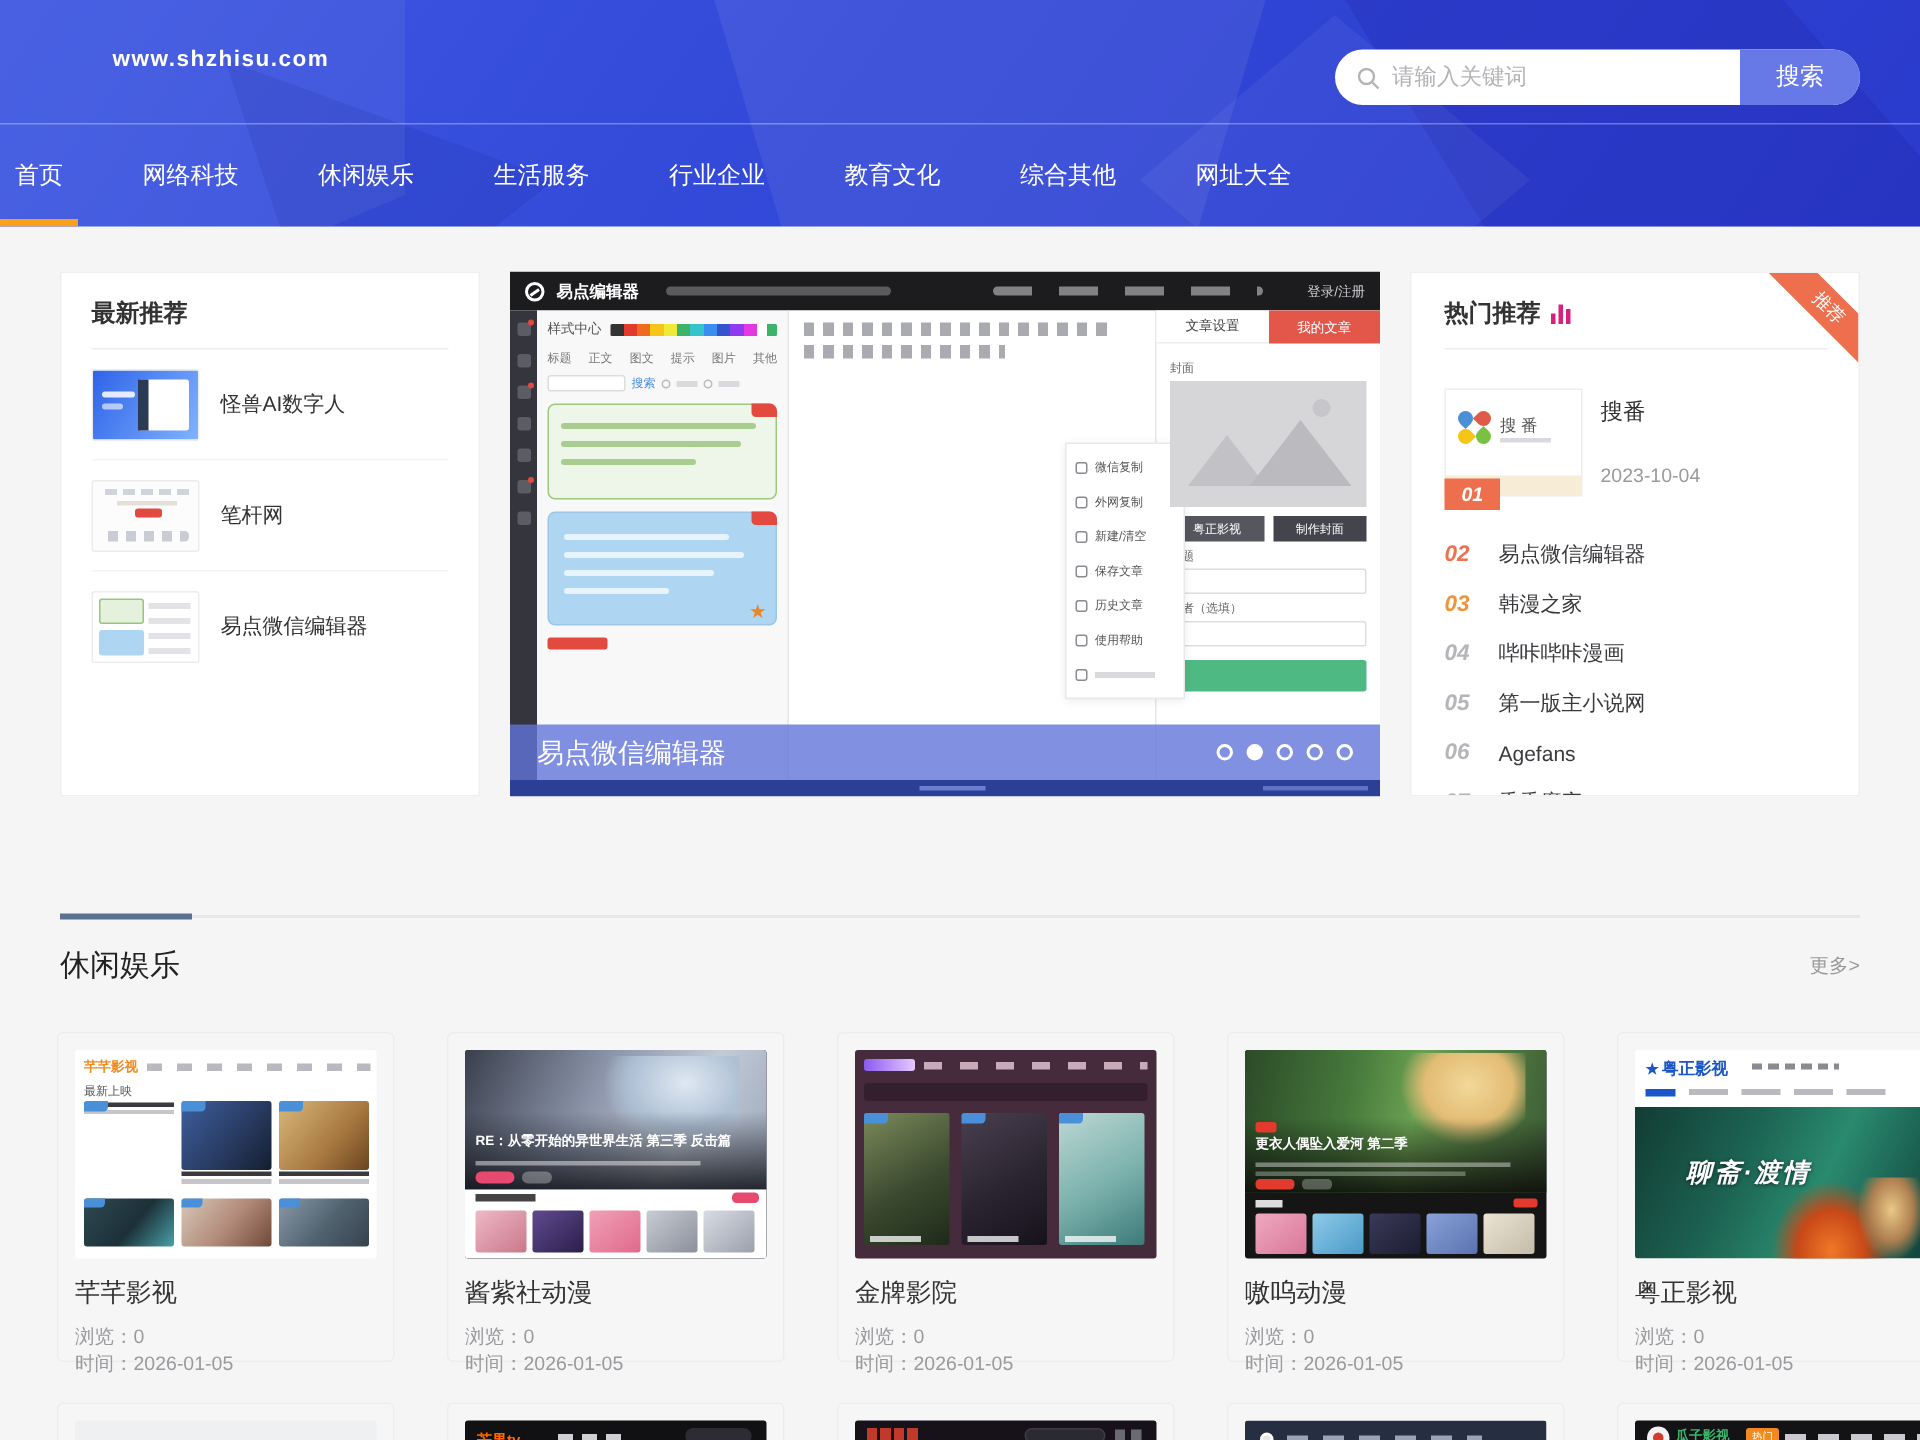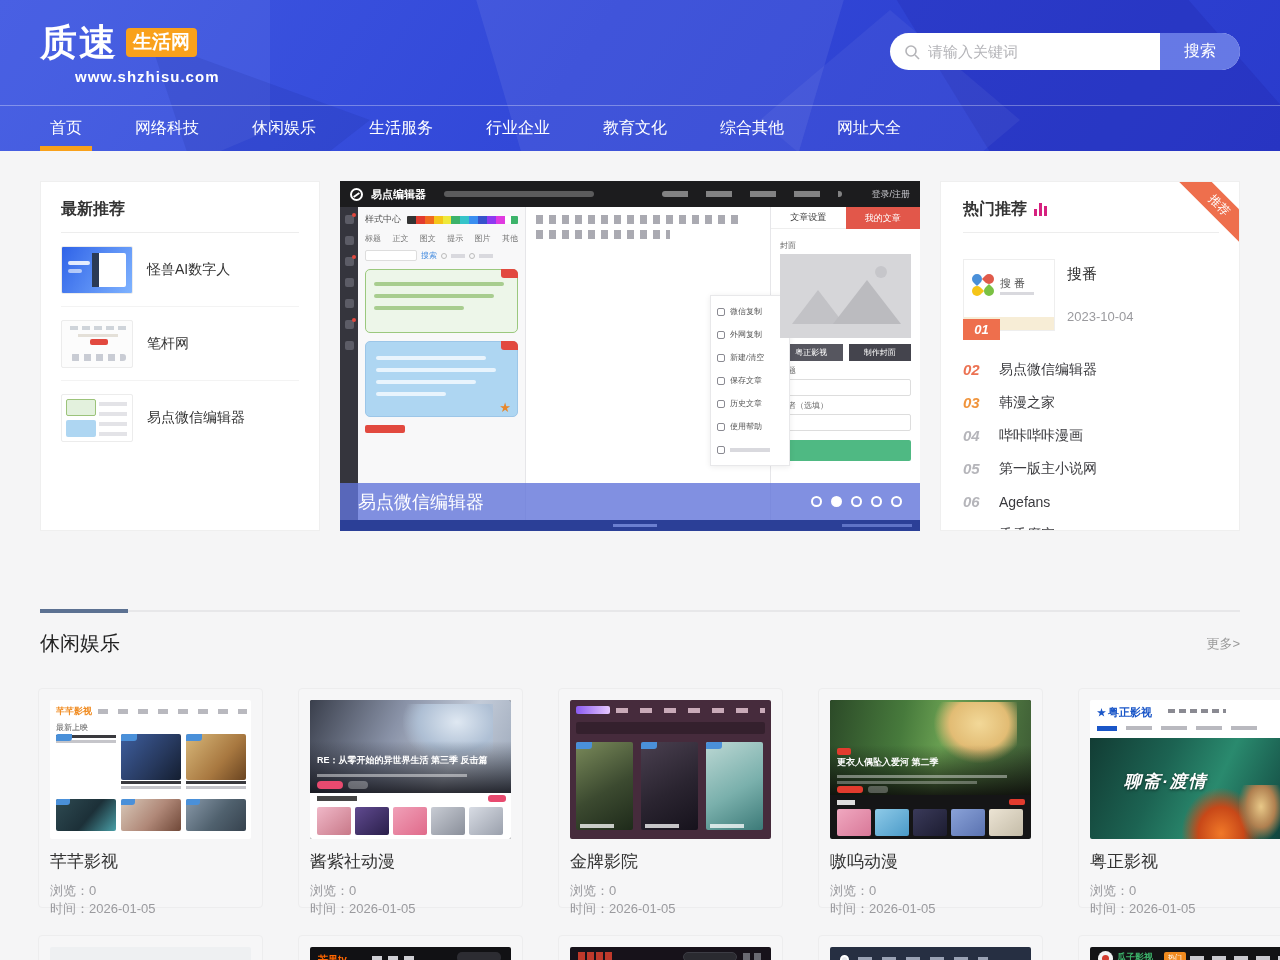--- a/index.html
+++ b/index.html
@@ -34,22 +34,22 @@
                  background:#fff; border-radius:19px; display:flex; align-items:center; overflow:hidden; }
   .search-icon { margin-left:14px; width:16px; height:16px; flex:0 0 16px; }
   .search-icon svg { display:block; }
   .search-input { flex:1; border:none; outline:none; height:100%; padding:0 10px 0 8px;
                   font-size:15px; color:#333; background:transparent; font-family:inherit; }
   .search-input::placeholder { color:#b4b4b8; }
   .search-btn { width:80px; height:37px; border:none; cursor:pointer; color:#fff; font-size:16px;
                 background:rgba(120,140,235,.92); font-family:inherit;
                 background:linear-gradient(0deg,rgba(255,255,255,.22),rgba(255,255,255,.22)),#3b53de; }
 
-  .nav { position:absolute; left:0; bottom:0; width:1280px; height:46px;
-         border-top:1px solid rgba(255,255,255,.32); display:flex; align-items:stretch; padding-left:40px; }
+  .nav { position:absolute; left:0; bottom:0; width:1280px; height:69px;
+         border-top:1px solid rgba(255,255,255,.32); display:flex; align-items:stretch; }
   .nav-item { position:relative; display:flex; align-items:center; padding:0 10px; margin-right:33px;
               color:#fff; font-size:16px; cursor:pointer; white-space:nowrap; }
   .nav-item.active::after { content:""; position:absolute; left:0; right:0; bottom:0; height:5px; background:#f9a11b; }
 
   
   .main { position:absolute; top:181px; left:0; width:1280px; height:350px; }
   .panel-box { position:absolute; background:#fff; height:350px; border:1px solid #efefef; }
 
   
   .latest { left:40px; width:280px; padding:0 20px; overflow:hidden; }
@@ -321,24 +321,20 @@
   <header class="hdr">
     <div class="hdr-deco">
       <i class="hd1"></i>
         <i class="hd2"></i>
         <i class="hd3"></i>
         <i class="hd4"></i>
         <i class="hd5"></i>
     </div>
 
     <div class="logo-wrap">
-      <div class="logo-row">
-        <span class="logo-main">质速</span>
-        <span class="logo-badge">生活网</span>
-      </div>
       <div class="logo-url">www.shzhisu.com</div>
     </div>
 
     <div class="search-wrap">
       <span class="search-icon">
         <svg width="16" height="16" viewBox="0 0 16 16">
             <circle cx="7" cy="7" r="5" fill="none" stroke="#b4b4b8" stroke-width="1.6"></circle>
             <line x1="11" y1="11" x2="15" y2="15" stroke="#b4b4b8" stroke-width="1.6"></line>
           </svg>
       </span>

